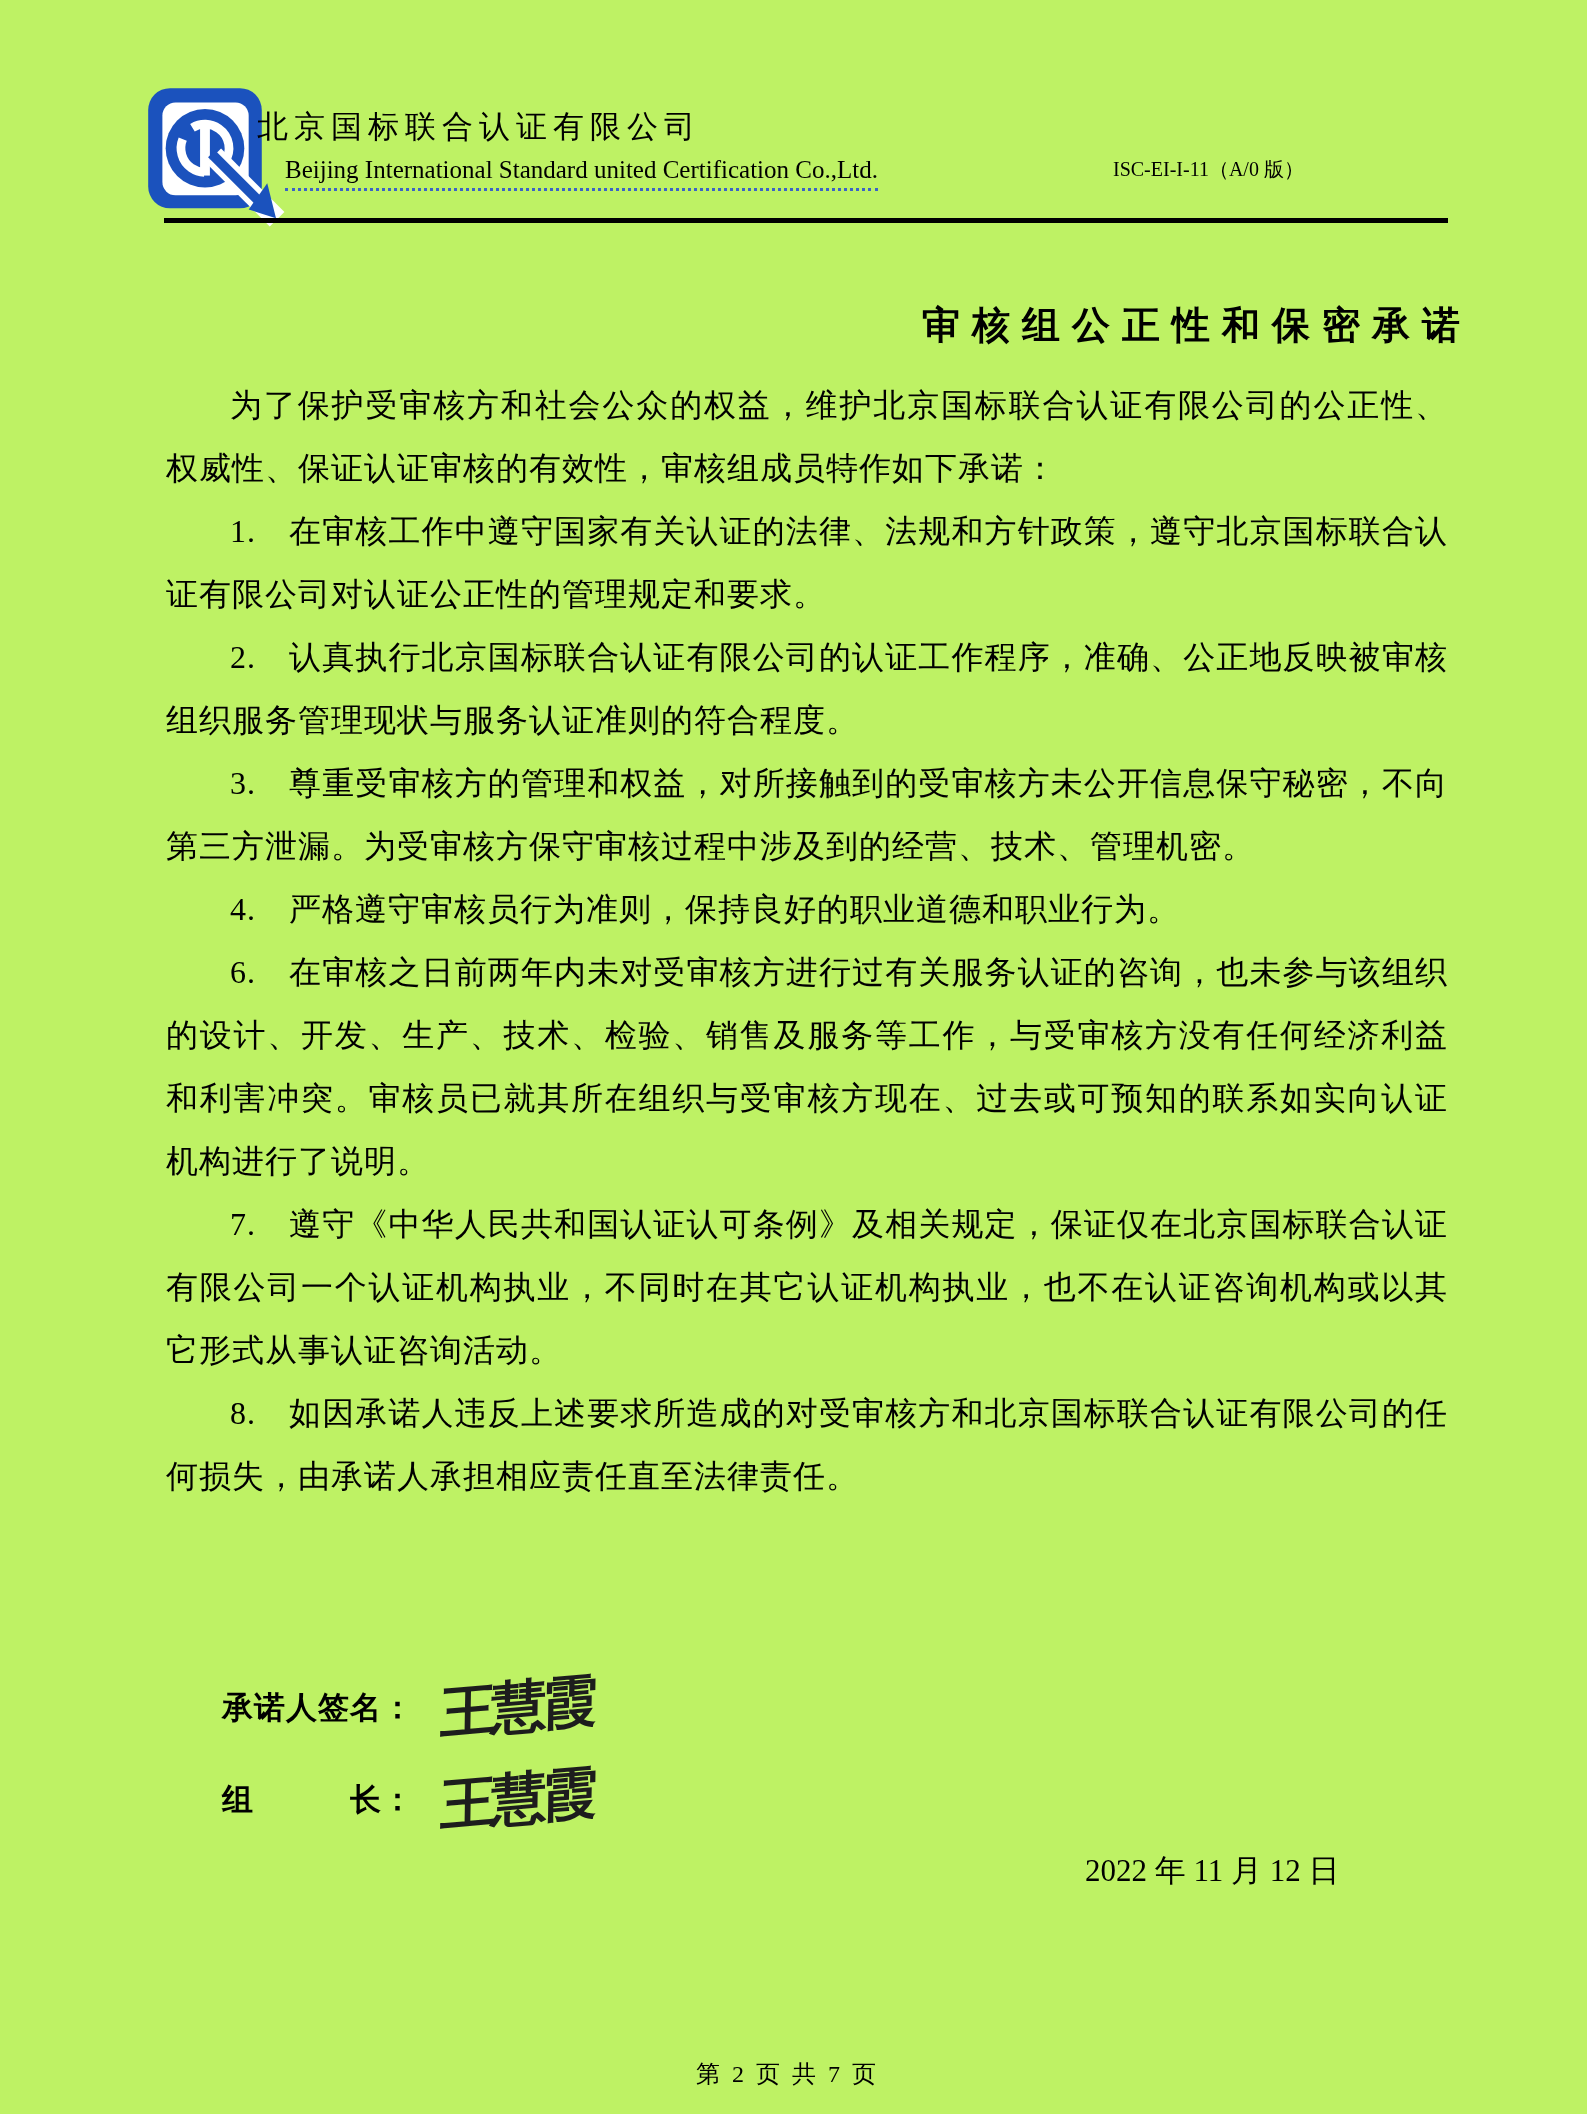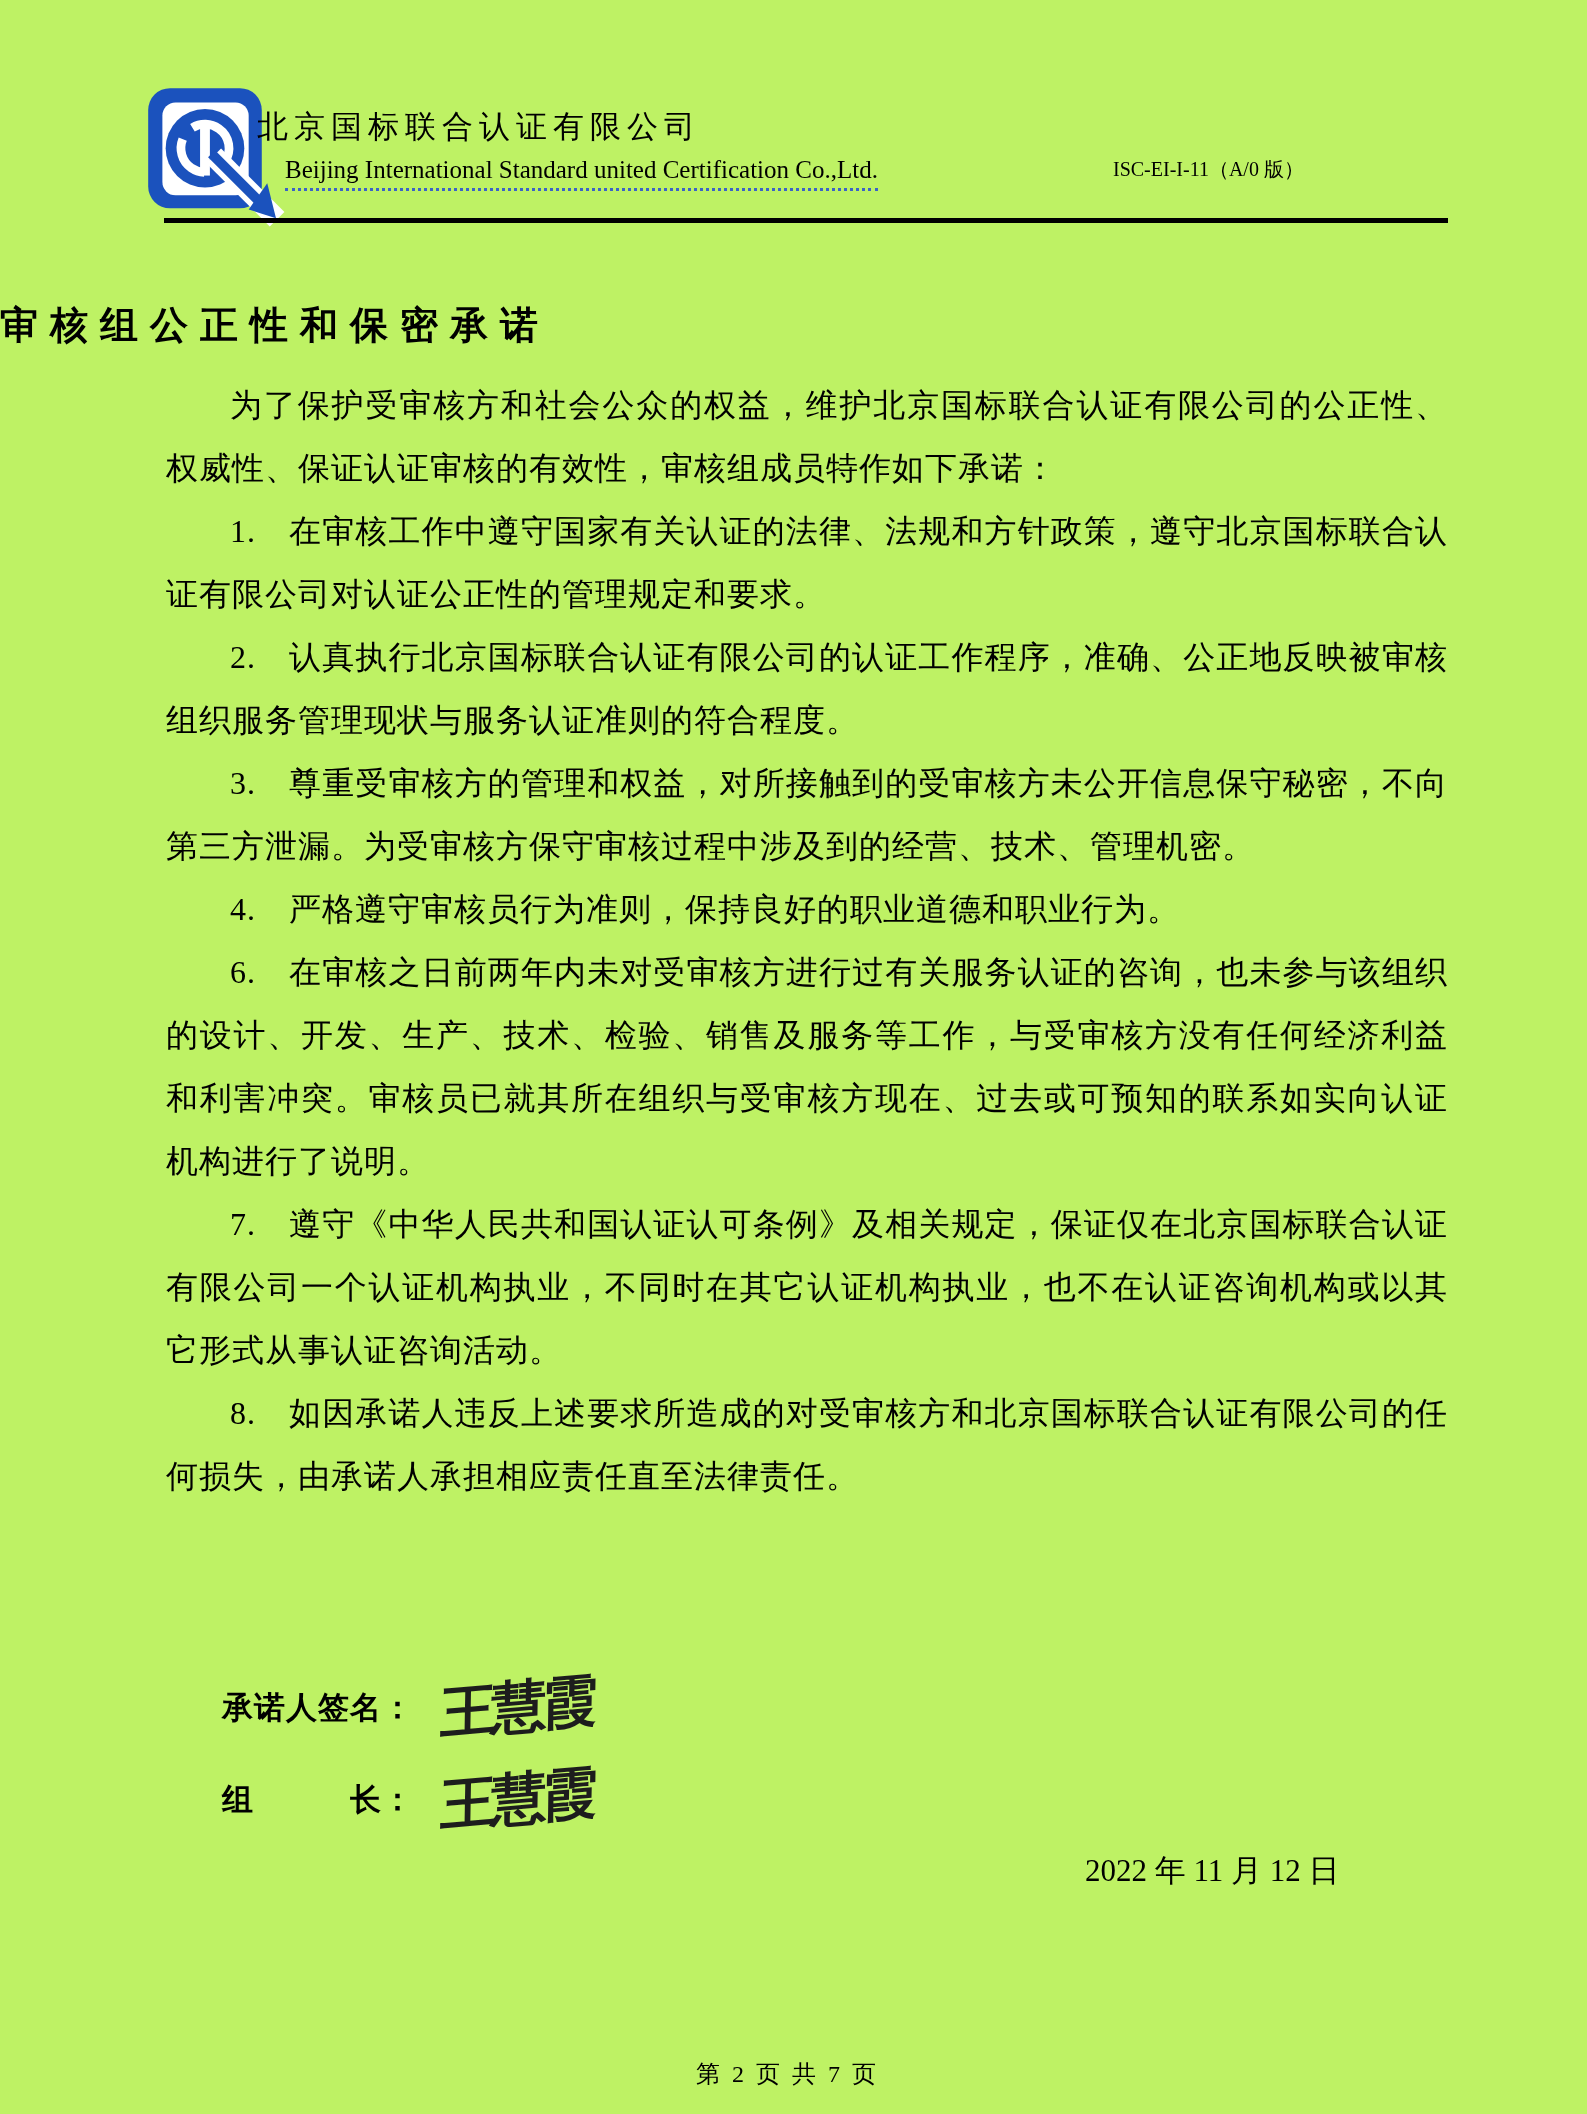--- a/index.html
+++ b/index.html
@@ -55,21 +55,21 @@
     height: 5px;
     background: #000000;
   }
 
   
   .doc-title {
     position: absolute;
     left: 0;
     top: 300px;
     width: 1472px;
-    text-align: left;
+    text-align: right;
     font-size: 38px;
     font-weight: bold;
     letter-spacing: 12px;
   }
 
   
   .body-text {
     position: absolute;
     left: 166px;
     top: 374px;

